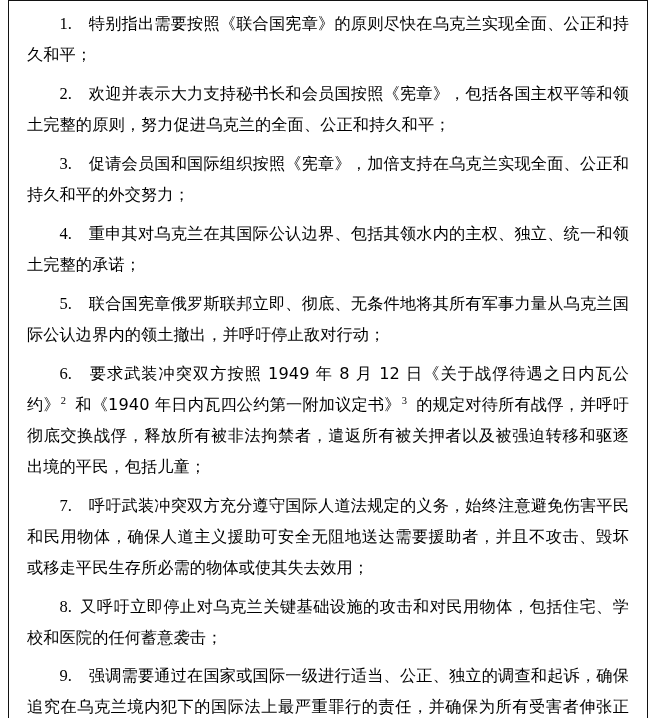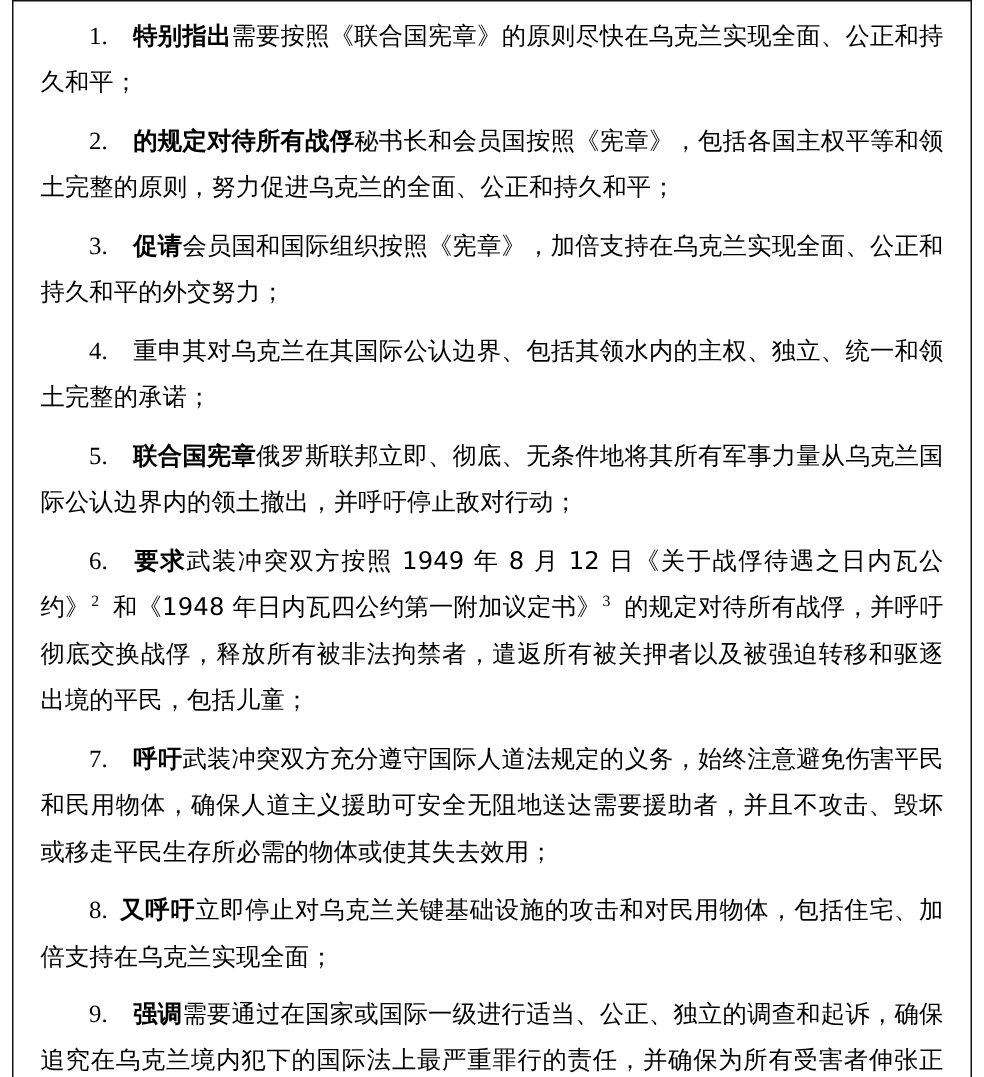--- a/index.html
+++ b/index.html
@@ -56,21 +56,21 @@
   
   .num {
     font-family: "Liberation Serif", "DejaVu Serif", serif;
     font-size: 16.5px;
     letter-spacing: 0;
   }
   .gap { display: inline-block; width: 1.05em; }
   .gap-sm { display: inline-block; width: 0.5em; }
 
   .kw {
-    font-weight: bold;
+    font-weight: normal;
   }
   sup.fn {
     font-family: "Liberation Serif", "DejaVu Serif", serif;
     font-size: 10.5px;
     vertical-align: super;
     line-height: 0;
     padding: 0 1px;
   }
 </style>
 </head>
@@ -82,45 +82,45 @@
   <div class="rule rule-top"></div>
   <div class="rule rule-right"></div>
 
   <div class="doc-body">
 
     <p class="para">
       <span class="num">1.</span><span class="gap"></span><span class="kw">特别指出</span><span>需要按照《联合国宪章》的原则尽快在乌克兰实现全面、公正和持久和平；</span>
     </p>
 
     <p class="para">
-      <span class="num">2.</span><span class="gap"></span><span class="kw">的规定对待所有战俘</span><span>秘书长和会员国按照《宪章》，包括各国主权平等和领土完整的原则，努力促进乌克兰的全面、公正和持久和平；</span>
+      <span class="num">2.</span><span class="gap"></span><span class="kw">欢迎并表示大力支持</span><span>秘书长和会员国按照《宪章》，包括各国主权平等和领土完整的原则，努力促进乌克兰的全面、公正和持久和平；</span>
     </p>
 
     <p class="para">
       <span class="num">3.</span><span class="gap"></span><span class="kw">促请</span><span>会员国和国际组织按照《宪章》，加倍支持在乌克兰实现全面、公正和持久和平的外交努力；</span>
     </p>
 
     <p class="para">
       <span class="num">4.</span><span class="gap"></span><span>重申其</span><span>对乌克兰在其国际公认边界、包括其领水内的主权、独立、统一和领土完整的承诺；</span>
     </p>
 
     <p class="para">
       <span class="num">5.</span><span class="gap"></span><span class="kw">联合国宪章</span><span>俄罗斯联邦立即、彻底、无条件地将其所有军事力量从乌克兰国际公认边界内的领土撤出，并呼吁停止敌对行动；</span>
     </p>
 
     <p class="para">
-      <span class="num">6.</span><span class="gap"></span><span class="kw">要求</span><span>武装冲突双方按照 1949 年 8 月 12 日《关于战俘待遇之日内瓦公约》</span><sup class="fn">2</sup><span class="gap-sm"></span><span>和《1948 年日内瓦四公约第一附加议定书》</span><sup class="fn">3</sup><span class="gap-sm"></span><span>的规定对待所有战俘，并呼吁彻底交换战俘，释放所有被非法拘禁者，遣返所有被关押者以及被强迫转移和驱逐出境的平民，包括儿童；</span>
+      <span class="num">6.</span><span class="gap"></span><span class="kw">要求</span><span>武装冲突双方按照 1949 年 8 月 12 日《关于战俘待遇之日内瓦公约》</span><sup class="fn">2</sup><span class="gap-sm"></span><span>和《1940 年日内瓦四公约第一附加议定书》</span><sup class="fn">3</sup><span class="gap-sm"></span><span>的规定对待所有战俘，并呼吁彻底交换战俘，释放所有被非法拘禁者，遣返所有被关押者以及被强迫转移和驱逐出境的平民，包括儿童；</span>
     </p>
 
     <p class="para">
       <span class="num">7.</span><span class="gap"></span><span class="kw">呼吁</span><span>武装冲突双方充分遵守国际人道法规定的义务，始终注意避免伤害平民和民用物体，确保人道主义援助可安全无阻地送达需要援助者，并且不攻击、毁坏或移走平民生存所必需的物体或使其失去效用；</span>
     </p>
 
     <p class="para tight">
-      <span class="num">8.</span><span class="gap-sm"></span><span class="kw">又呼吁</span><span>立即停止对乌克兰关键基础设施的攻击和对民用物体，包括住宅、加倍支持在乌克兰实现全面；</span>
+      <span class="num">8.</span><span class="gap-sm"></span><span class="kw">又呼吁</span><span>立即停止对乌克兰关键基础设施的攻击和对民用物体，包括住宅、学校和医院的任何蓄意袭击；</span>
     </p>
 
     <p class="para">
       <span class="num">9.</span><span class="gap"></span><span class="kw">强调</span><span>需要通过在国家或国际一级进行适当、公正、独立的调查和起诉，确保追究在乌克兰境内犯下的国际法上最严重罪行的责任，并确保为所有受害者伸张正义和防止今后发生罪行；</span>
     </p>
 
   </div>
 </div>
 
 </body></html>

